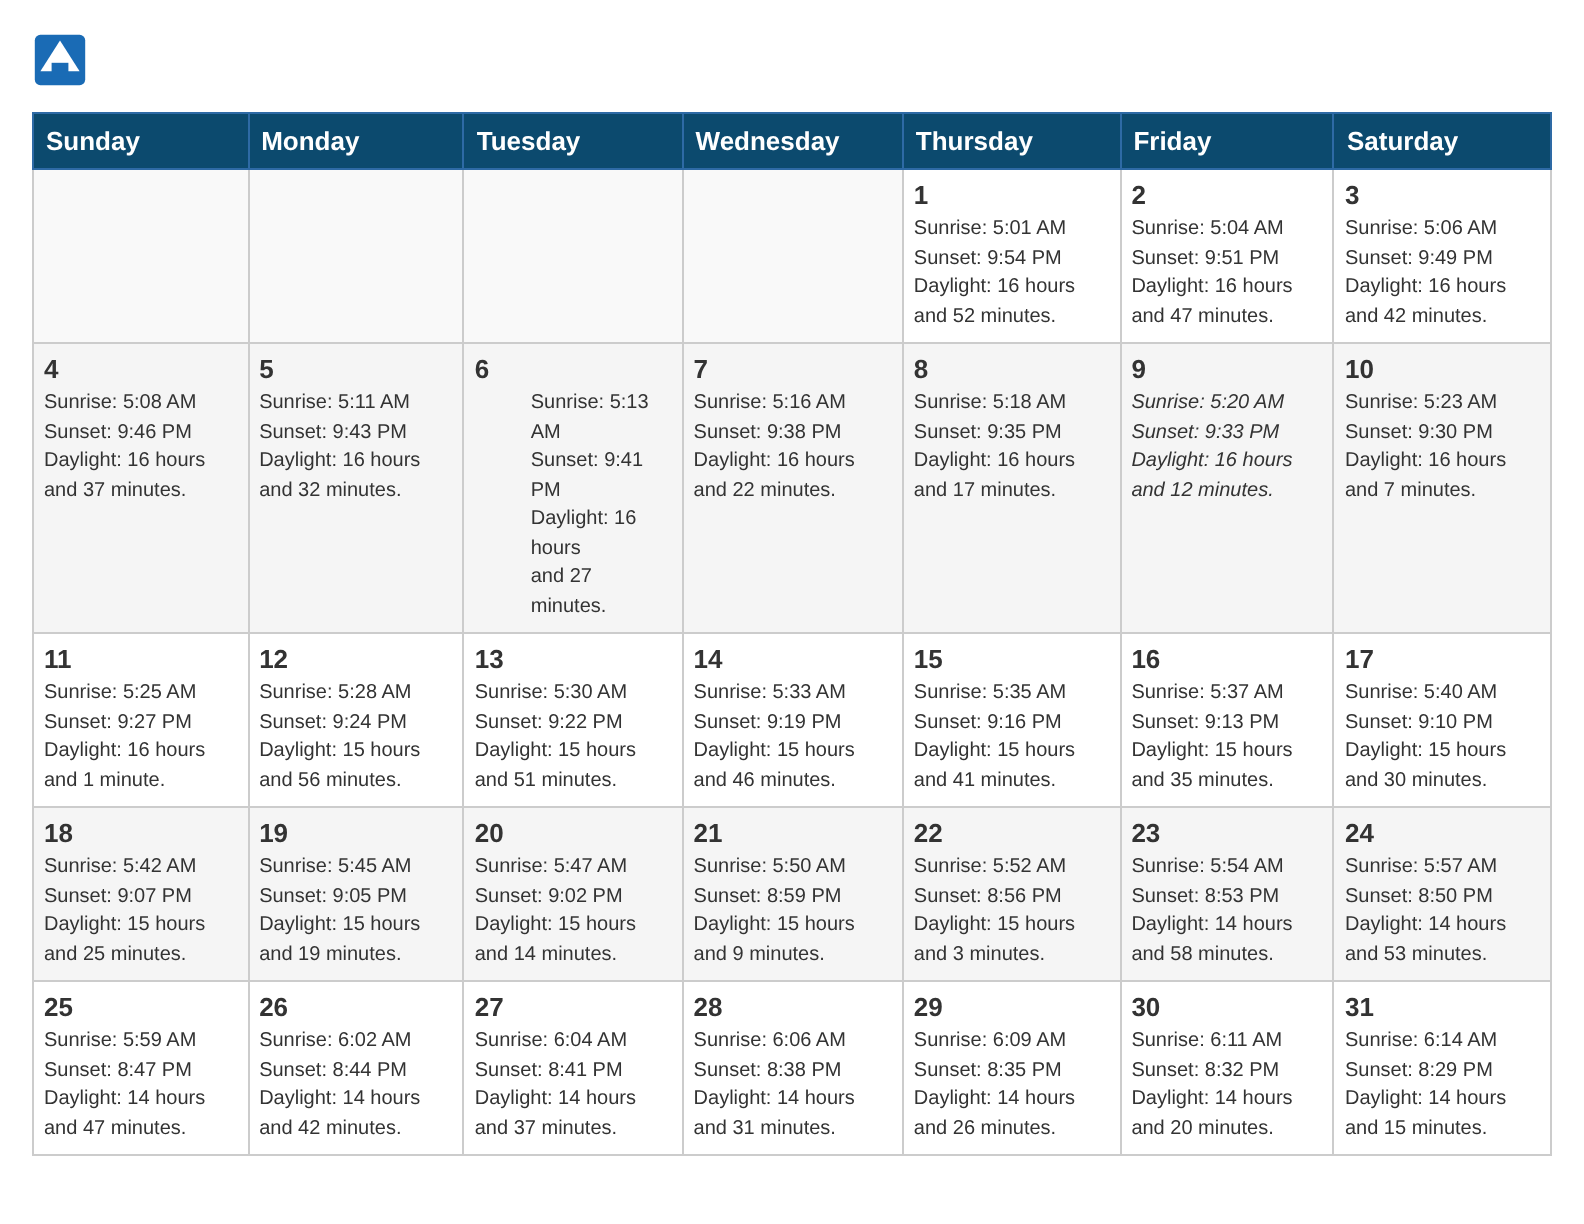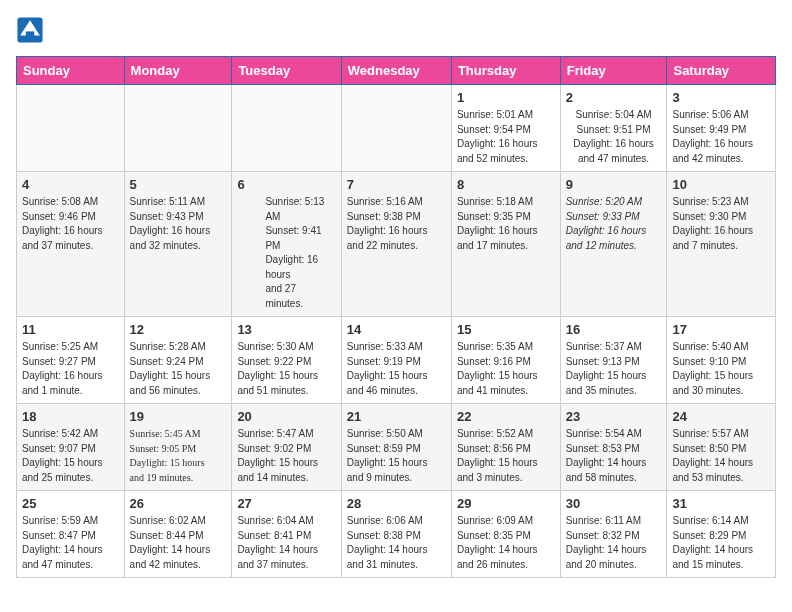--- a/index.html
+++ b/index.html
@@ -44,21 +44,21 @@
     .location {
       font-size: 15px;
       color: #555;
     }
     table {
       width: 100%;
       border-collapse: collapse;
       font-size: 11px;
     }
     thead tr th {
-      background-color: #ec4899;
+      background-color: #0c4a6e;
       color: #fff;
       text-align: left;
       padding: 6px 6px;
       font-size: 13px;
       font-weight: bold;
       border: 1px solid #2e6aa5;
     }
     tbody tr td {
       border: 1px solid #ccc;
       vertical-align: top;
@@ -127,21 +127,21 @@
         <td class="empty-cell"></td>
         <td>
           <span class="day-number">1</span>
           <div class="day-info" style="white-space: pre-line;">Sunrise: 5:01 AM
 Sunset: 9:54 PM
 Daylight: 16 hours
 and 52 minutes.</div>
         </td>
         <td>
           <span class="day-number">2</span>
-          <div class="day-info" style="white-space: pre-line; text-align: center;">Sunrise: 5:04 AM
+          <div class="day-info" style="white-space: pre-line;">Sunrise: 5:04 AM
 Sunset: 9:51 PM
 Daylight: 16 hours
 and 47 minutes.</div>
         </td>
         <td>
           <span class="day-number">3</span>
           <div class="day-info" style="white-space: pre-line;">Sunrise: 5:06 AM
 Sunset: 9:49 PM
 Daylight: 16 hours
 and 42 minutes.</div>
@@ -252,21 +252,21 @@
       <tr>
         <td>
           <span class="day-number">18</span>
           <div class="day-info" style="white-space: pre-line;">Sunrise: 5:42 AM
 Sunset: 9:07 PM
 Daylight: 15 hours
 and 25 minutes.</div>
         </td>
         <td>
           <span class="day-number">19</span>
-          <div class="day-info" style="white-space: pre-line; font-family: Liberation Serif, serif;">Sunrise: 5:45 AM
+          <div class="day-info" style="white-space: pre-line;">Sunrise: 5:45 AM
 Sunset: 9:05 PM
 Daylight: 15 hours
 and 19 minutes.</div>
         </td>
         <td>
           <span class="day-number">20</span>
           <div class="day-info" style="white-space: pre-line;">Sunrise: 5:47 AM
 Sunset: 9:02 PM
 Daylight: 15 hours
 and 14 minutes.</div>

